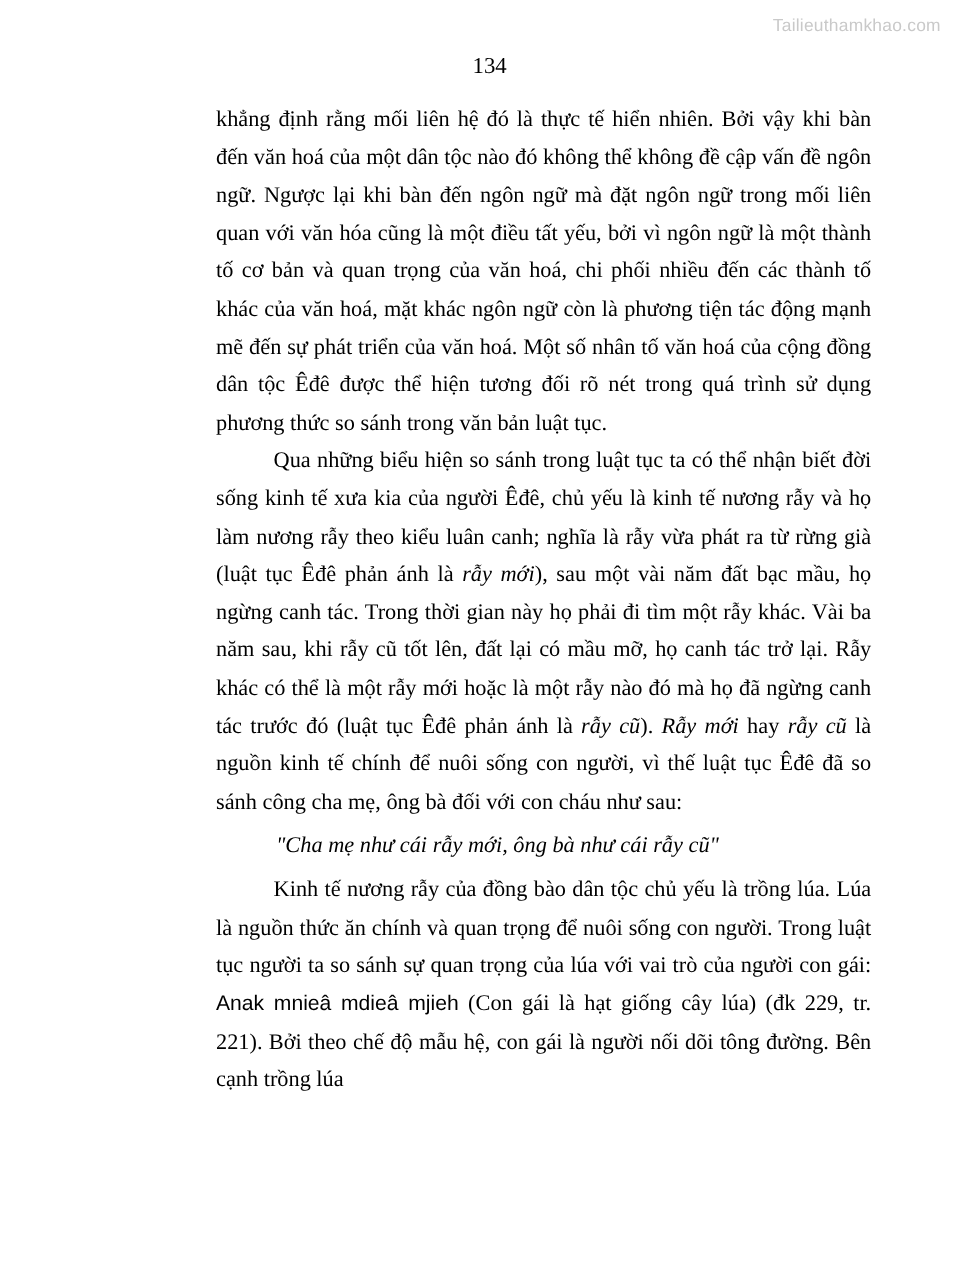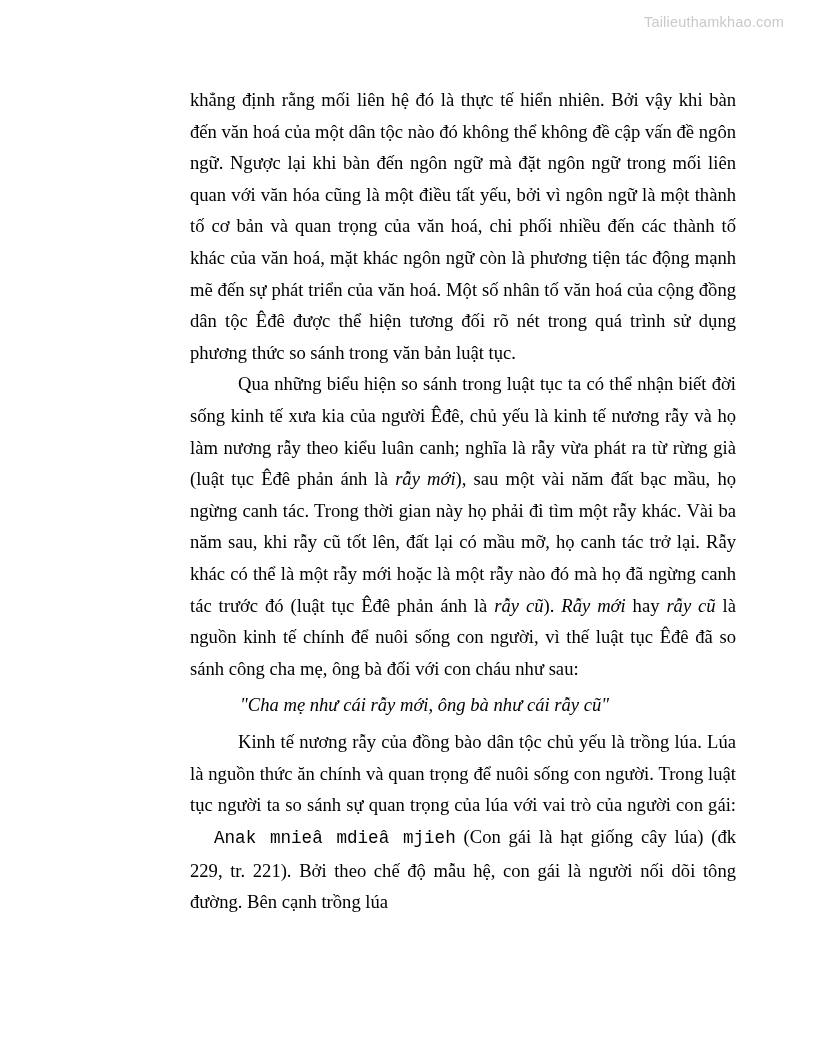--- a/index.html
+++ b/index.html
@@ -44,21 +44,21 @@
     left: 0;
     width: 816px;
     text-align: center;
     font-size: 19px;
     line-height: 24px;
   }
 
   
   .content {
     position: absolute;
-    left: 190px;
+    left: 180px;
     top: 84px;
     width: 546px;
   }
 
   p.para {
     margin: 0;
     font-size: 18.6px;
     line-height: 31.6px;
     text-align: justify;
     text-justify: inter-word;
@@ -88,33 +88,33 @@
     font-size: 18.6px;
     line-height: 42px;
     font-style: italic;
     text-align: left;
   }
 
   em.it { }
 
   
   span.sans-term {
-    font-family: Liberation Mono, monospace;
+    font-family: Liberation Sans, sans-serif;
     font-size: 17.6px;
     font-style: normal;
-    margin-left: 24px;
   }
 </style>
 </head>
 <body>
 
 <div class="page">
 
   <div class="watermark">Tailieuthamkhao.com</div>
 
+  <div class="folio">134</div>
 
   <div class="content">
 
     <p class="para last-line-natural">khẳng định rằng mối liên hệ đó là thực tế hiển nhiên. Bởi vậy khi bàn đến văn hoá của một dân tộc nào đó không thể không đề cập vấn đề ngôn ngữ. Ngược lại khi bàn đến ngôn ngữ mà đặt ngôn ngữ trong mối liên quan với văn hóa cũng là một điều tất yếu, bởi vì ngôn ngữ là một thành tố cơ bản và quan trọng của văn hoá, chi phối nhiều đến các thành tố khác của văn hoá, mặt khác ngôn ngữ còn là phương tiện tác động mạnh mẽ đến sự phát triển của văn hoá. Một số nhân tố văn hoá của cộng đồng dân tộc Êđê được thể hiện tương đối rõ nét trong quá trình sử dụng phương thức so sánh trong văn bản luật tục.</p>
 
 
     <p class="para indent last-line-natural"><span>Qua những biểu hiện so sánh trong luật tục ta có thể nhận biết đời sống kinh tế xưa kia của người Êđê, chủ yếu là kinh tế nương rẫy và họ làm nương rẫy theo kiểu luân canh; nghĩa là rẫy vừa phát ra từ rừng già (luật tục Êđê phản ánh là </span><em class="it">rẫy mới</em><span>), sau một vài năm đất bạc mầu, họ ngừng canh tác. Trong thời gian này họ phải đi tìm một rẫy khác. Vài ba năm sau, khi rẫy cũ tốt lên, đất lại có mầu mỡ, họ canh tác trở lại. Rẫy khác có thể là một rẫy mới hoặc là một rẫy nào đó mà họ đã ngừng canh tác trước đó (luật tục Êđê phản ánh là </span><em class="it">rẫy cũ</em><span>). </span><em class="it">Rẫy mới</em><span> hay </span><em class="it">rẫy cũ</em><span> là nguồn kinh tế chính để nuôi sống con người, vì thế luật tục Êđê đã so sánh công cha mẹ, ông bà đối với con cháu như sau:</span></p>
 
     <p class="quote-line">"Cha mẹ như cái rẫy mới, ông bà như cái rẫy cũ"</p>
 

